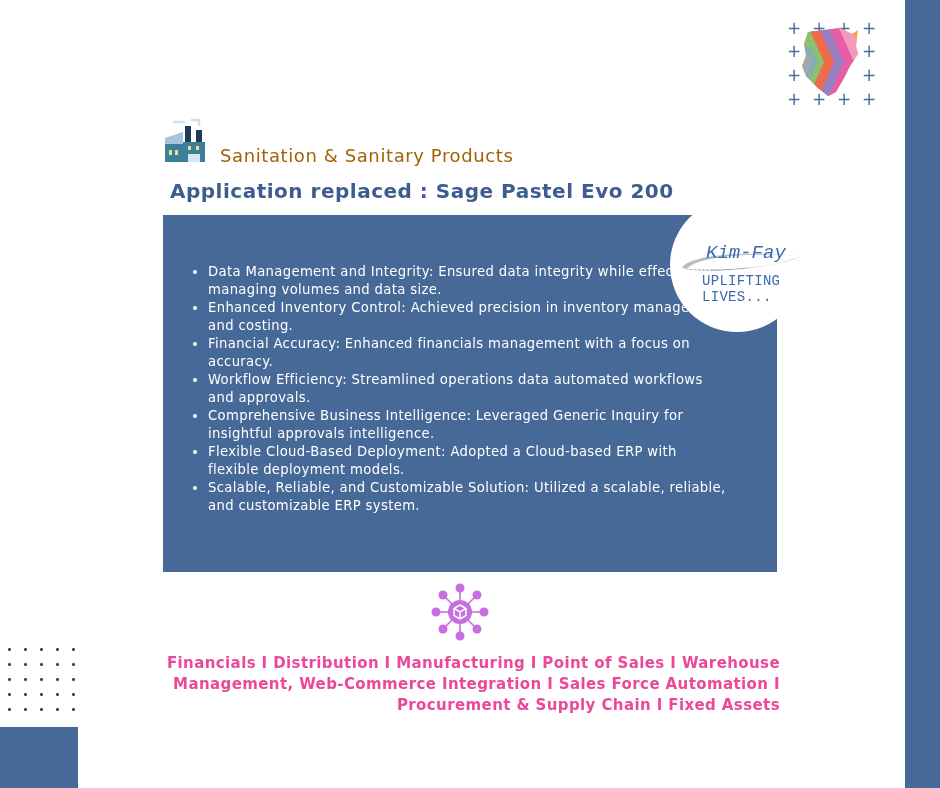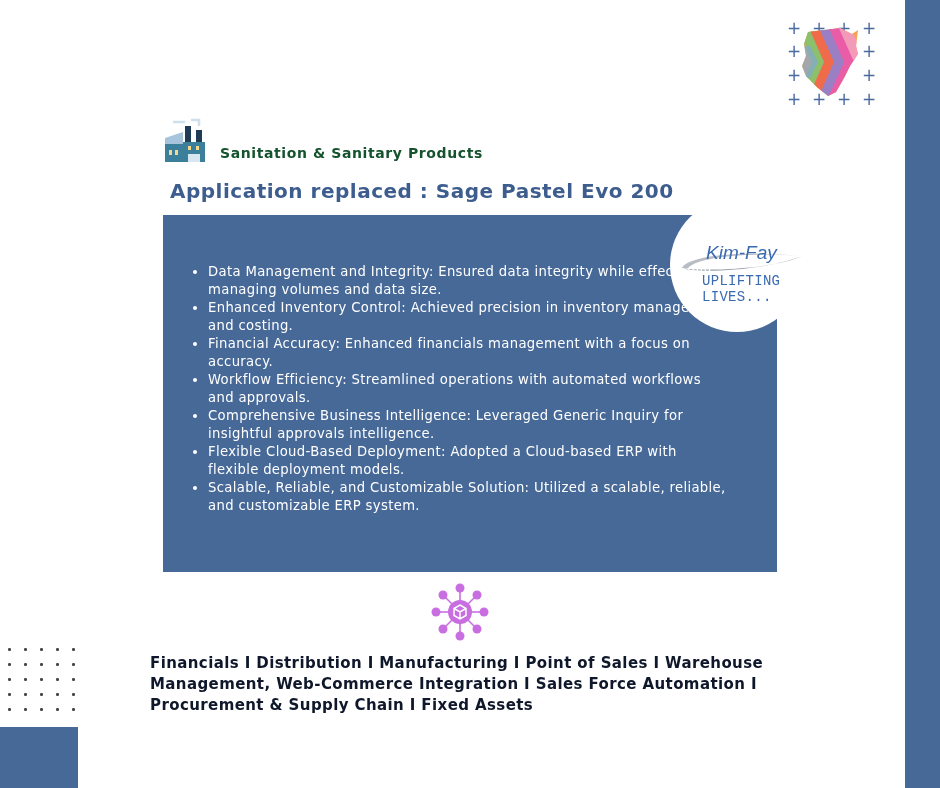--- a/index.html
+++ b/index.html
@@ -11,54 +11,54 @@
     .right-bar { position: absolute; left: 905px; top: 0; width: 35px; height: 788px; background: #476998; }
     .bl-block { position: absolute; left: 0; top: 727px; width: 78px; height: 61px; background: #476998; }
     .dots { position: absolute; left: 5px; top: 644px; width: 76px; height: 70px; }
     .dots span { position: absolute; width: 2.5px; height: 2.5px; border-radius: 50%; background: #444; }
     .plus-grid { position: absolute; left: 785px; top: 20px; width: 100px; height: 90px; }
     .plus { position: absolute; color: #4a6aa0; font-size: 17px; line-height: 17px; font-family: "DejaVu Sans", sans-serif; }
     .kenya { position: absolute; left: 800px; top: 26px; width: 62px; height: 72px; }
     .factory { position: absolute; left: 163px; top: 118px; width: 44px; height: 44px; }
     .industry {
       position: absolute; left: 220px; top: 145px;
-      font-size: 14px; font-weight: bold; color: #14532d; letter-spacing: 0.6px;
+      font-size: 18px; font-weight: normal; color: #a16207; letter-spacing: 0.6px;
     }
     .app-replaced {
       position: absolute; left: 170px; top: 179px;
       font-size: 20px; font-weight: bold; color: #3d5d8f; letter-spacing: 0.5px;
     }
     .panel {
       position: absolute; left: 163px; top: 215px; width: 614px; height: 357px;
       background: #476998; overflow: hidden;
     }
     .circle {
       position: absolute; left: 670px; top: 198px; width: 134px; height: 134px;
       border-radius: 50%; background: #ffffff;
     }
     .logo { position: absolute; left: 678px; top: 240px; width: 128px; height: 50px; }
     .logo-name {
       position: absolute; left: 28px; top: 2px;
-      font-family: Liberation Sans, sans-serif; font-style: italic; font-size: 19px; color: #3a6ab0;
+      font-family: Liberation Mono, monospace; font-style: italic; font-size: 19px; color: #3a6ab0;
     }
     .logo-tag {
       position: absolute; left: 24px; top: 33px;
       font-family: Liberation Mono, monospace; font-size: 14px; color: #3a6ab0; letter-spacing: 0.3px;
     }
     .swoosh { position: absolute; left: 0; top: 6px; }
     ul.benefits {
       position: absolute; left: 190px; top: 263px; width: 520px;
       margin: 0; padding: 0 0 0 18px;
       color: #ffffff; font-size: 13.2px; line-height: 18px; letter-spacing: 0.35px;
     }
     ul.benefits li { margin: 0; padding: 0; }
     .hub { position: absolute; left: 430px; top: 582px; width: 60px; height: 60px; }
     .modules {
       position: absolute; left: 150px; top: 653px; width: 630px;
-      text-align: left; color: #0f172a; font-weight: bold; font-size: 15px;
+      text-align: right; color: #ec4899; font-weight: bold; font-size: 15px;
       line-height: 21px; letter-spacing: 0.4px;
     }
   </style>
 </head>
 <body>
 
 <div class="right-bar"></div>
 <div class="bl-block"></div>
 
 <div class="dots">
@@ -148,21 +148,21 @@
     <path d="M4 22 C 20 28, 90 24, 124 10 C 100 22, 30 26, 4 22 Z" fill="#9aa0aa"></path>
   </svg>
   <span class="logo-name">Kim-Fay</span>
   <span class="logo-tag">UPLIFTING LIVES...</span>
 </div>
 
 <ul class="benefits">
   <li>Data Management and Integrity: Ensured data integrity while effectively managing volumes and data size.</li>
   <li>Enhanced Inventory Control: Achieved precision in inventory management and costing.</li>
   <li>Financial Accuracy: Enhanced financials management with a focus on accuracy.</li>
-  <li>Workflow Efficiency: Streamlined operations with automated workflows and approvals.</li>
+  <li>Workflow Efficiency: Streamlined operations data automated workflows and approvals.</li>
   <li>Comprehensive Business Intelligence: Leveraged Generic Inquiry for insightful approvals intelligence.</li>
   <li>Flexible Cloud-Based Deployment: Adopted a Cloud-based ERP with flexible deployment models.</li>
   <li>Scalable, Reliable, and Customizable Solution: Utilized a scalable, reliable, and customizable ERP system.</li>
 </ul>
 
 <svg class="hub" viewBox="0 0 60 60">
   <g stroke="#c86ee0" stroke-width="1.6">
     <line x1="30" y1="30" x2="30" y2="6"></line>
     <line x1="30" y1="30" x2="30" y2="54"></line>
     <line x1="30" y1="30" x2="6" y2="30"></line>

